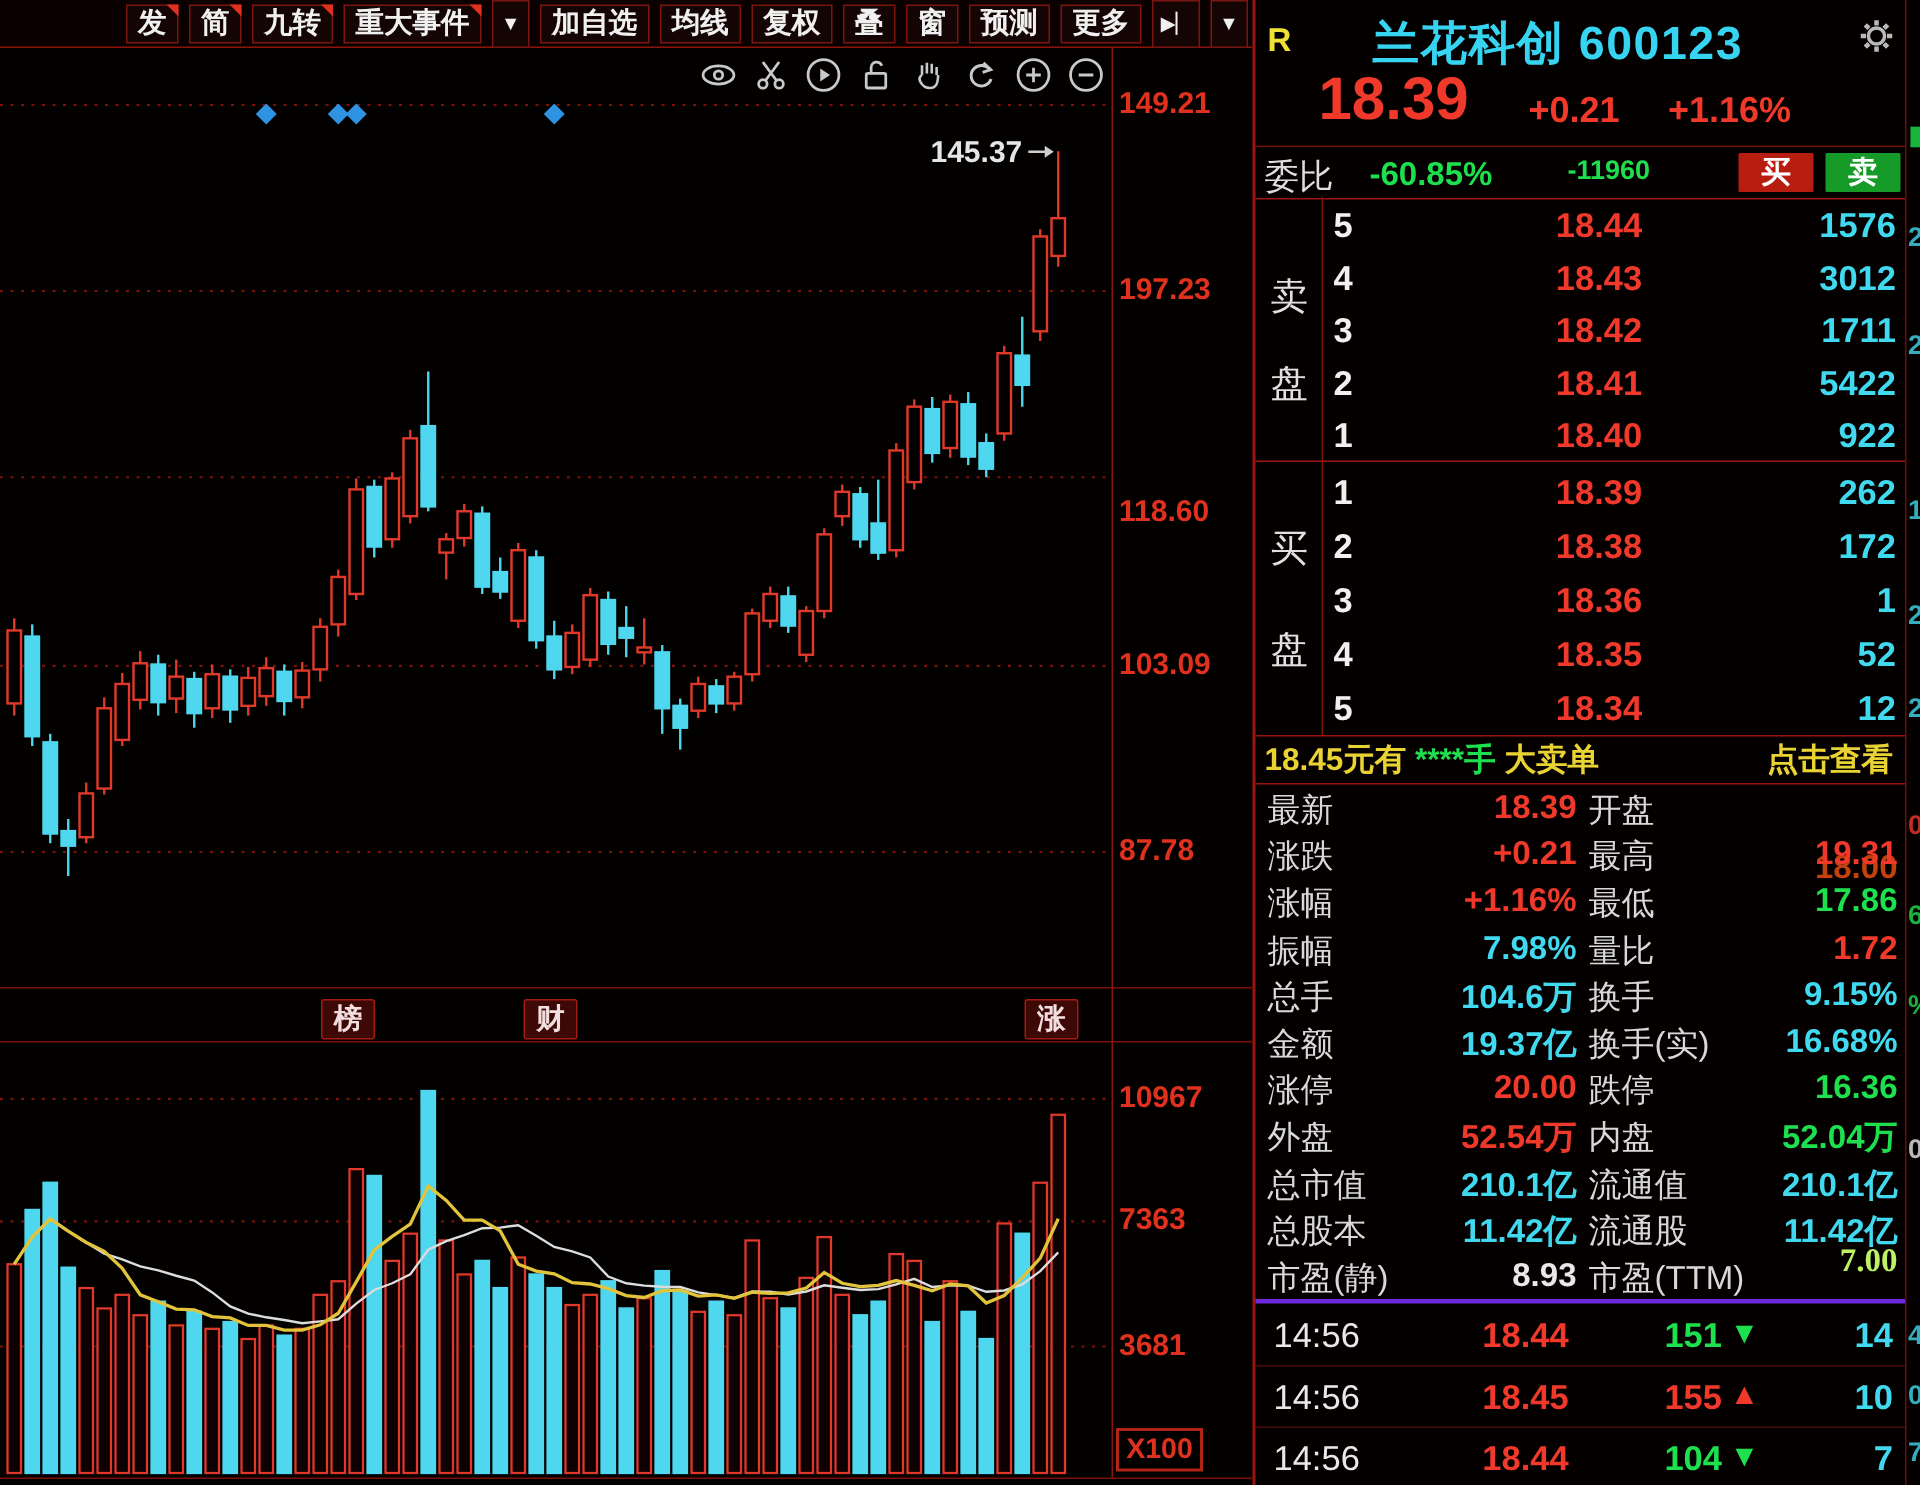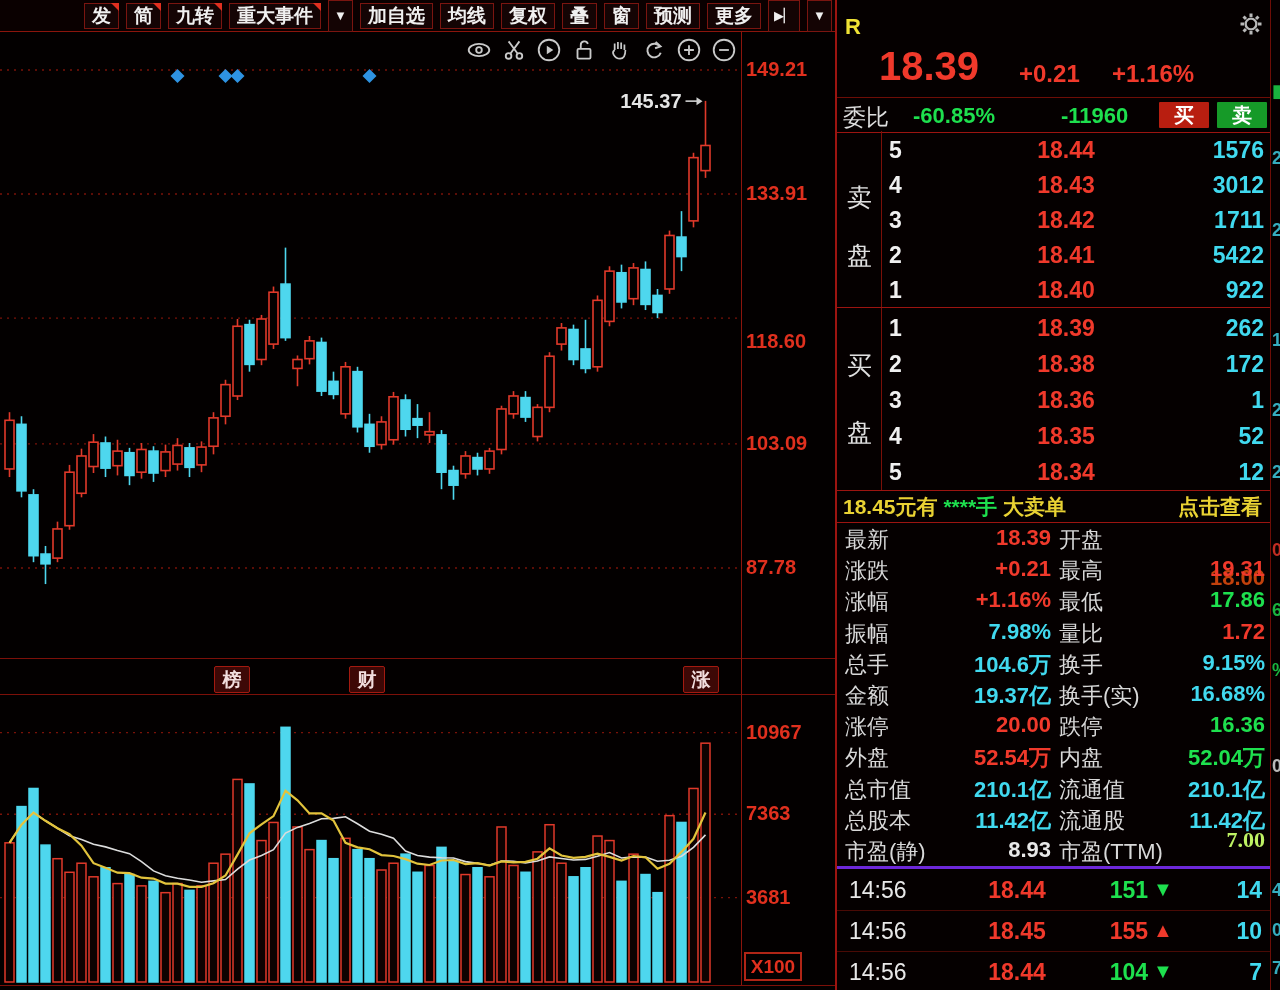--- a/index.html
+++ b/index.html
@@ -382,53 +382,54 @@
       </svg>
   </div>
 
   <div class="hline" style="left:0;top:658px;width:835px;"></div>
   <div class="hline" style="left:0;top:694px;width:835px;"></div>
   <div class="hline" style="left:0;top:985px;width:835px;"></div>
   <div class="vline" style="left:741px;top:32px;height:953px;"></div>
 
   <div id="axis-strip">
       <div class="axis-label" style="top: 58px;">149.21</div>
-      <div class="axis-label" style="top: 182.037px;">133.91</div>
+      <div class="axis-label" style="top: 182.037px;">197.23</div>
       <div class="axis-label" style="top: 306.155px; margin-top: 24px;">118.60</div>
       <div class="axis-label" style="top: 431.895px;">103.09</div>
       <div class="axis-label" style="top: 556.013px;">87.78</div>
       <div class="axis-label" style="top: 720.597px;">10967</div>
       <div class="axis-label" style="top: 802.228px;">7363</div>
       <div class="axis-label" style="top: 885.625px;">3681</div>
     </div>
   <div class="x100-box">X100</div>
 
   <div id="markers">
       <div class="ev-marker" style="left: 214px;">榜</div>
       <div class="ev-marker" style="left: 349px;">财</div>
       <div class="ev-marker" style="left: 683px;">涨</div>
     </div>
 
   <div class="rpanel">
 
     <div class="rp-sec" style="top:0;height:97px;">
       <span class="hdr-badge">R</span>
+      <div class="hdr-title">兰花科创 600123</div>
       <svg class="hdr-gear" viewBox="0 0 24 24" fill="none" stroke="#b9b9b9" stroke-width="2">
         <circle cx="12" cy="12" r="4.6"></circle>
         <path d="M12 3 V6 M12 18 V21 M3 12 H6 M18 12 H21 M5.6 5.6 L7.7 7.7 M16.3 16.3 L18.4 18.4 M18.4 5.6 L16.3 7.7 M7.7 16.3 L5.6 18.4" stroke-width="2.6"></path>
       </svg>
       <div class="hdr-price c-red">18.39</div>
       <div class="hdr-chg" style="left:182px;">+0.21</div>
       <div class="hdr-chg" style="left:275px;">+1.16%</div>
     </div>
 
     <div class="weibi">
       <span class="lab">委比</span>
       <span class="abs c-green" style="left:76px;top:5px;font-size:22px;font-weight:bold;">-60.85%</span>
-      <span class="abs c-green" style="left:224px;top:5px;font-size:22px;font-weight:bold;">-11960</span>
+      <span class="abs c-green" style="left:208px;top:5px;font-size:18px;font-weight:bold;">-11960</span>
       <span class="wb-btn" style="left:322px;background:#b81e10;">买</span>
       <span class="wb-btn" style="left:380px;background:#169a28;">卖</span>
     </div>
 
     <div class="book" id="order-book">
       <div class="vline" style="left:44px;top:0;height:359px;background:#7a1008;"></div>
       <div class="hline" style="left:0;top:176px;width:433px;background:#9c1410;"></div>
     <div class="book-row" style="top: 2px; height: 35px;">
           <span class="lv" style="top: 4px;">5</span>
           <span class="pr c-red" style="top: 4px;">18.44</span>

